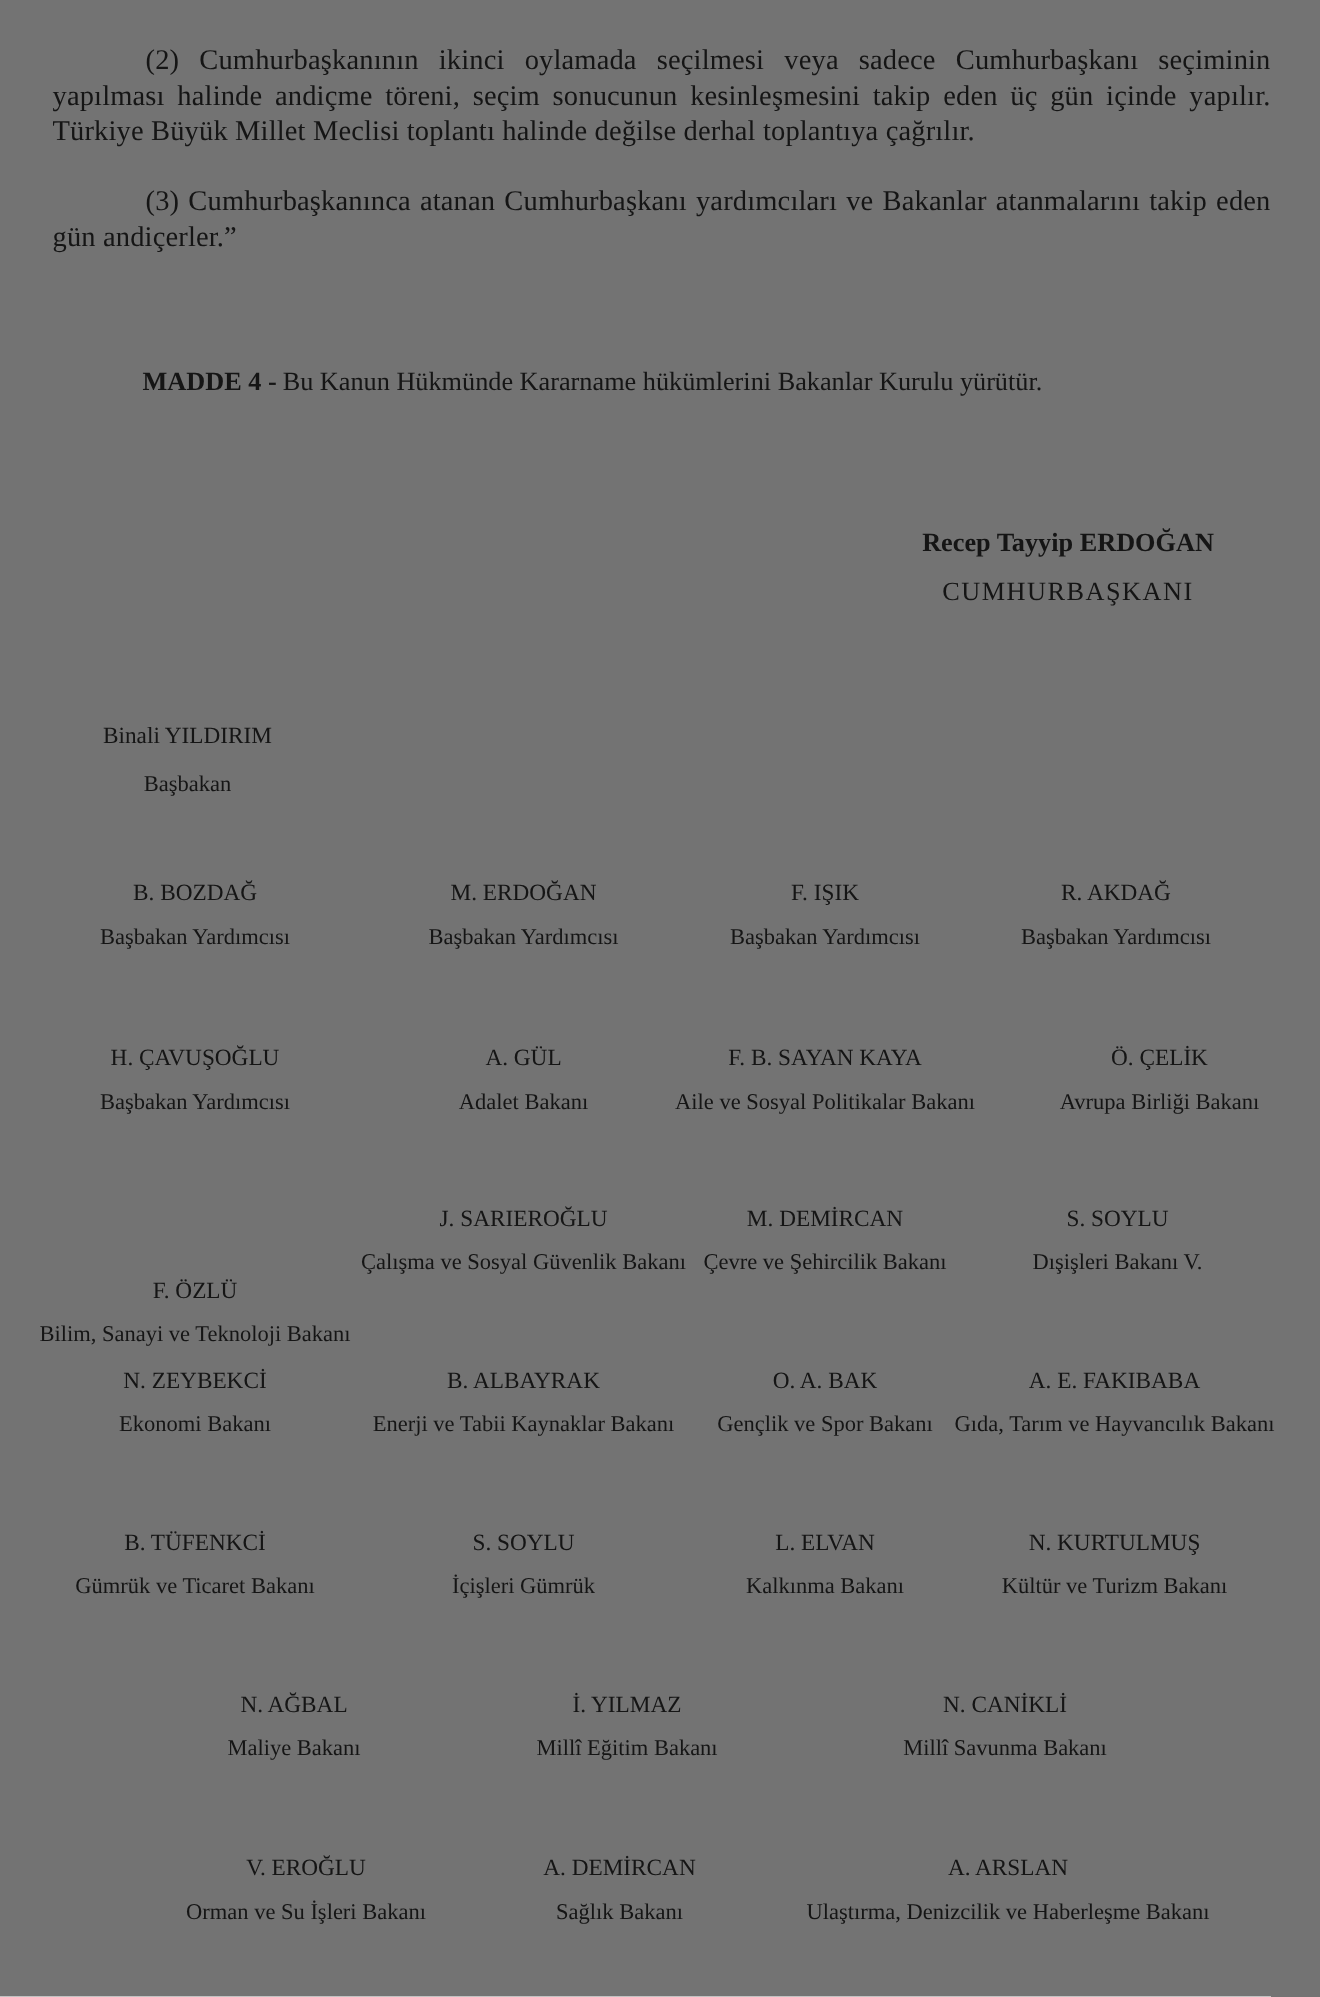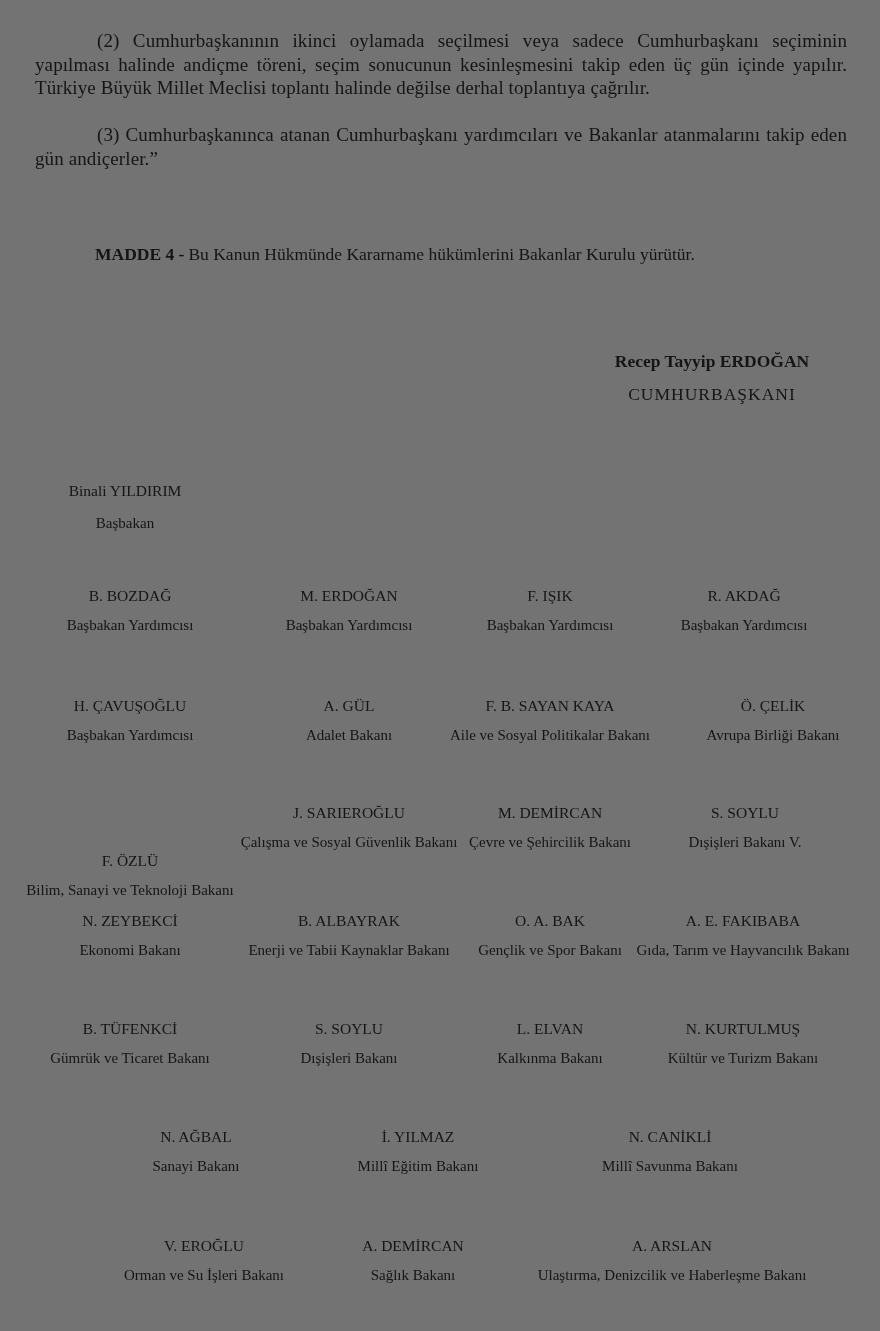--- a/index.html
+++ b/index.html
@@ -154,35 +154,35 @@
           <div class="title">Gıda, Tarım ve Hayvancılık Bakanı</div>
         </div>
       </div>
       <div class="sig-row" style="top: 1021px;">
         <div class="sig-cell" style="left: 130px;">
           <div class="name">B. TÜFENKCİ</div>
           <div class="title">Gümrük ve Ticaret Bakanı</div>
         </div>
         <div class="sig-cell" style="left: 349px;">
           <div class="name">S. SOYLU</div>
-          <div class="title">Dışişleri Bakanı</div>
+          <div class="title">İçişleri Gümrük</div>
         </div>
         <div class="sig-cell" style="left: 550px;">
           <div class="name">L. ELVAN</div>
           <div class="title">Kalkınma Bakanı</div>
         </div>
         <div class="sig-cell" style="left: 743px;">
           <div class="name">N. KURTULMUŞ</div>
           <div class="title">Kültür ve Turizm Bakanı</div>
         </div>
       </div>
       <div class="sig-row" style="top: 1129px;">
         <div class="sig-cell" style="left: 196px;">
           <div class="name">N. AĞBAL</div>
-          <div class="title">Sanayi Bakanı</div>
+          <div class="title">Maliye Bakanı</div>
         </div>
         <div class="sig-cell" style="left: 418px;">
           <div class="name">İ. YILMAZ</div>
           <div class="title">Millî Eğitim Bakanı</div>
         </div>
         <div class="sig-cell" style="left: 670px;">
           <div class="name">N. CANİKLİ</div>
           <div class="title">Millî Savunma Bakanı</div>
         </div>
       </div>

